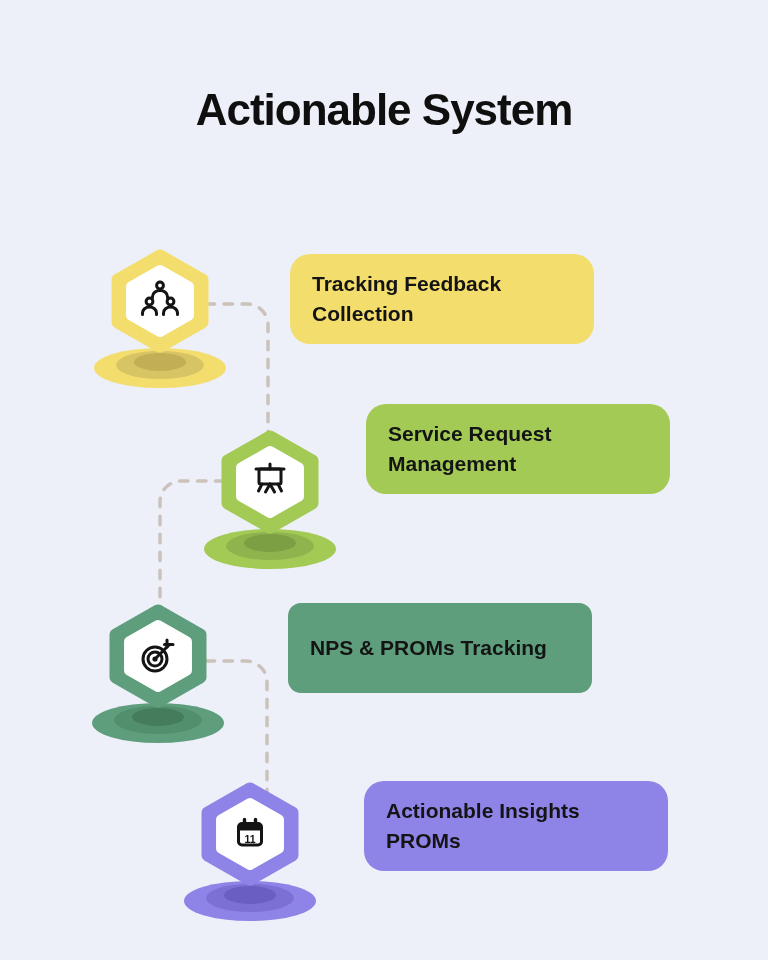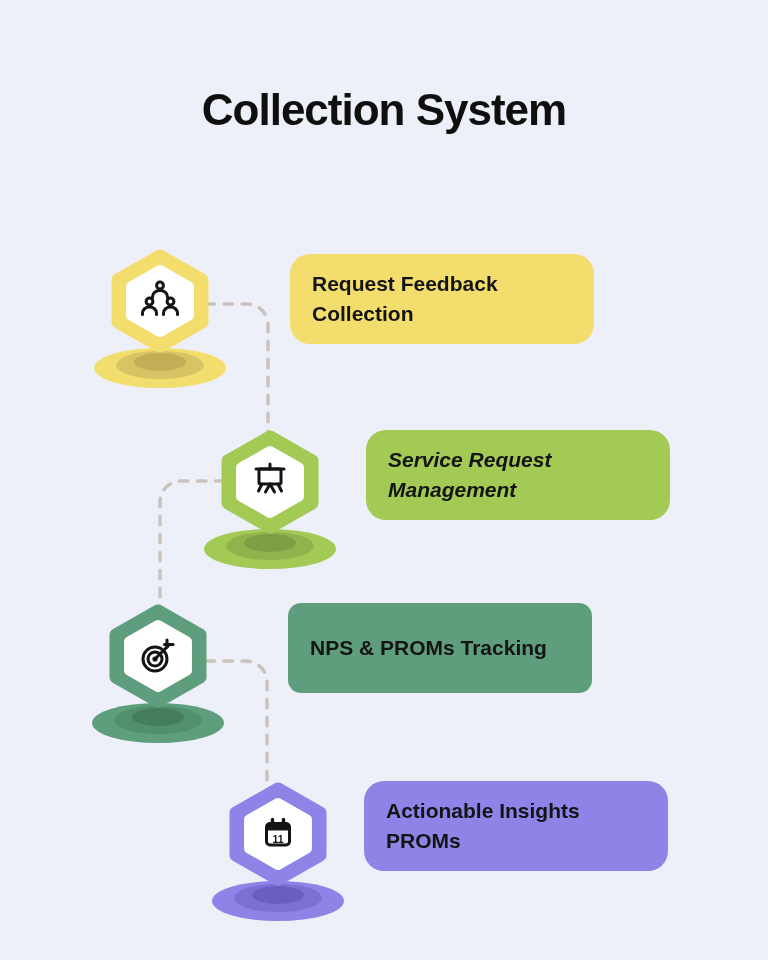--- a/index.html
+++ b/index.html
@@ -51,33 +51,33 @@
     padding:0 22px;box-sizing:border-box;
   }
   .label-box .label{
     font-size:21px;line-height:30px;font-weight:bold;color:#141414;
   }
 
   
   .step-1 .badge{left:90px; top:244px;}
   .step-1 .label-box{left:290px;top:254px;}
   .step-2 .badge{left:200px;top:425px;}
-  .step-2 .label-box{left:366px;top:430px;font-style:italic;}
+  .step-2 .label-box{left:366px;top:404px;}
   .step-3 .badge{left:88px; top:599px;}
   .step-3 .label-box{left:288px;top:603px;border-radius:13px;}
-  .step-4 .badge{left:208px;top:777px;}
+  .step-4 .badge{left:180px;top:777px;}
   .step-4 .label-box{left:364px;top:781px;}
 </style>
 </head>
 <body style="--bg: #eef0f9; --connector: #ccc2bc;">
 
 <div class="canvas">
 
   <div class="title">
-    <div>Collection System</div>
+    <div>Actionable System</div>
   </div>
 
   <svg class="connectors" width="768" height="960" viewBox="0 0 768 960">
     <path d="M206 304 H247 A21 21 0 0 1 268 325 V436"></path>
     <path d="M224 481 H181 A21 21 0 0 0 160 502 V616"></path>
     <path d="M206 661 H246 A21 21 0 0 1 267 682 V792"></path>
   </svg>
 
   <div class="step step-1" style="--c: #f3dd6d; --cmid: #d7c464; --cinner: #c2af55;">
     <div class="badge">
@@ -91,21 +91,21 @@
           <circle cx="24" cy="8.5" r="3.4"></circle>
           <path d="M16.5 20.5 v-1 a7.5 6 0 0 1 15 0 v1"></path>
           <circle cx="13.5" cy="24.5" r="3.4"></circle>
           <path d="M6.5 37.5 v-1.5 a7 6 0 0 1 14 0 v1.5"></path>
           <circle cx="34.5" cy="24.5" r="3.4"></circle>
           <path d="M27.5 37.5 v-1.5 a7 6 0 0 1 14 0 v1.5"></path>
         </g>
       </svg>
     </div>
     <div class="label-box">
-      <div class="label">Request Feedback Collection</div>
+      <div class="label">Tracking Feedback Collection</div>
     </div>
   </div>
 
   <div class="step step-2" style="--c: #a2ca55; --cmid: #8fb44d; --cinner: #7d9f44;">
     <div class="badge">
       <svg width="140" height="150" viewBox="0 0 140 150">
         <ellipse class="sh-outer" cx="70" cy="124" rx="66" ry="20"></ellipse>
         <ellipse class="sh-mid" cx="70" cy="121" rx="44" ry="14"></ellipse>
         <ellipse class="sh-inner" cx="70" cy="118" rx="26" ry="9"></ellipse>
         <polygon class="hex-outer" points="70,12 112,36 112,78 70,102 28,78 28,36"></polygon>

